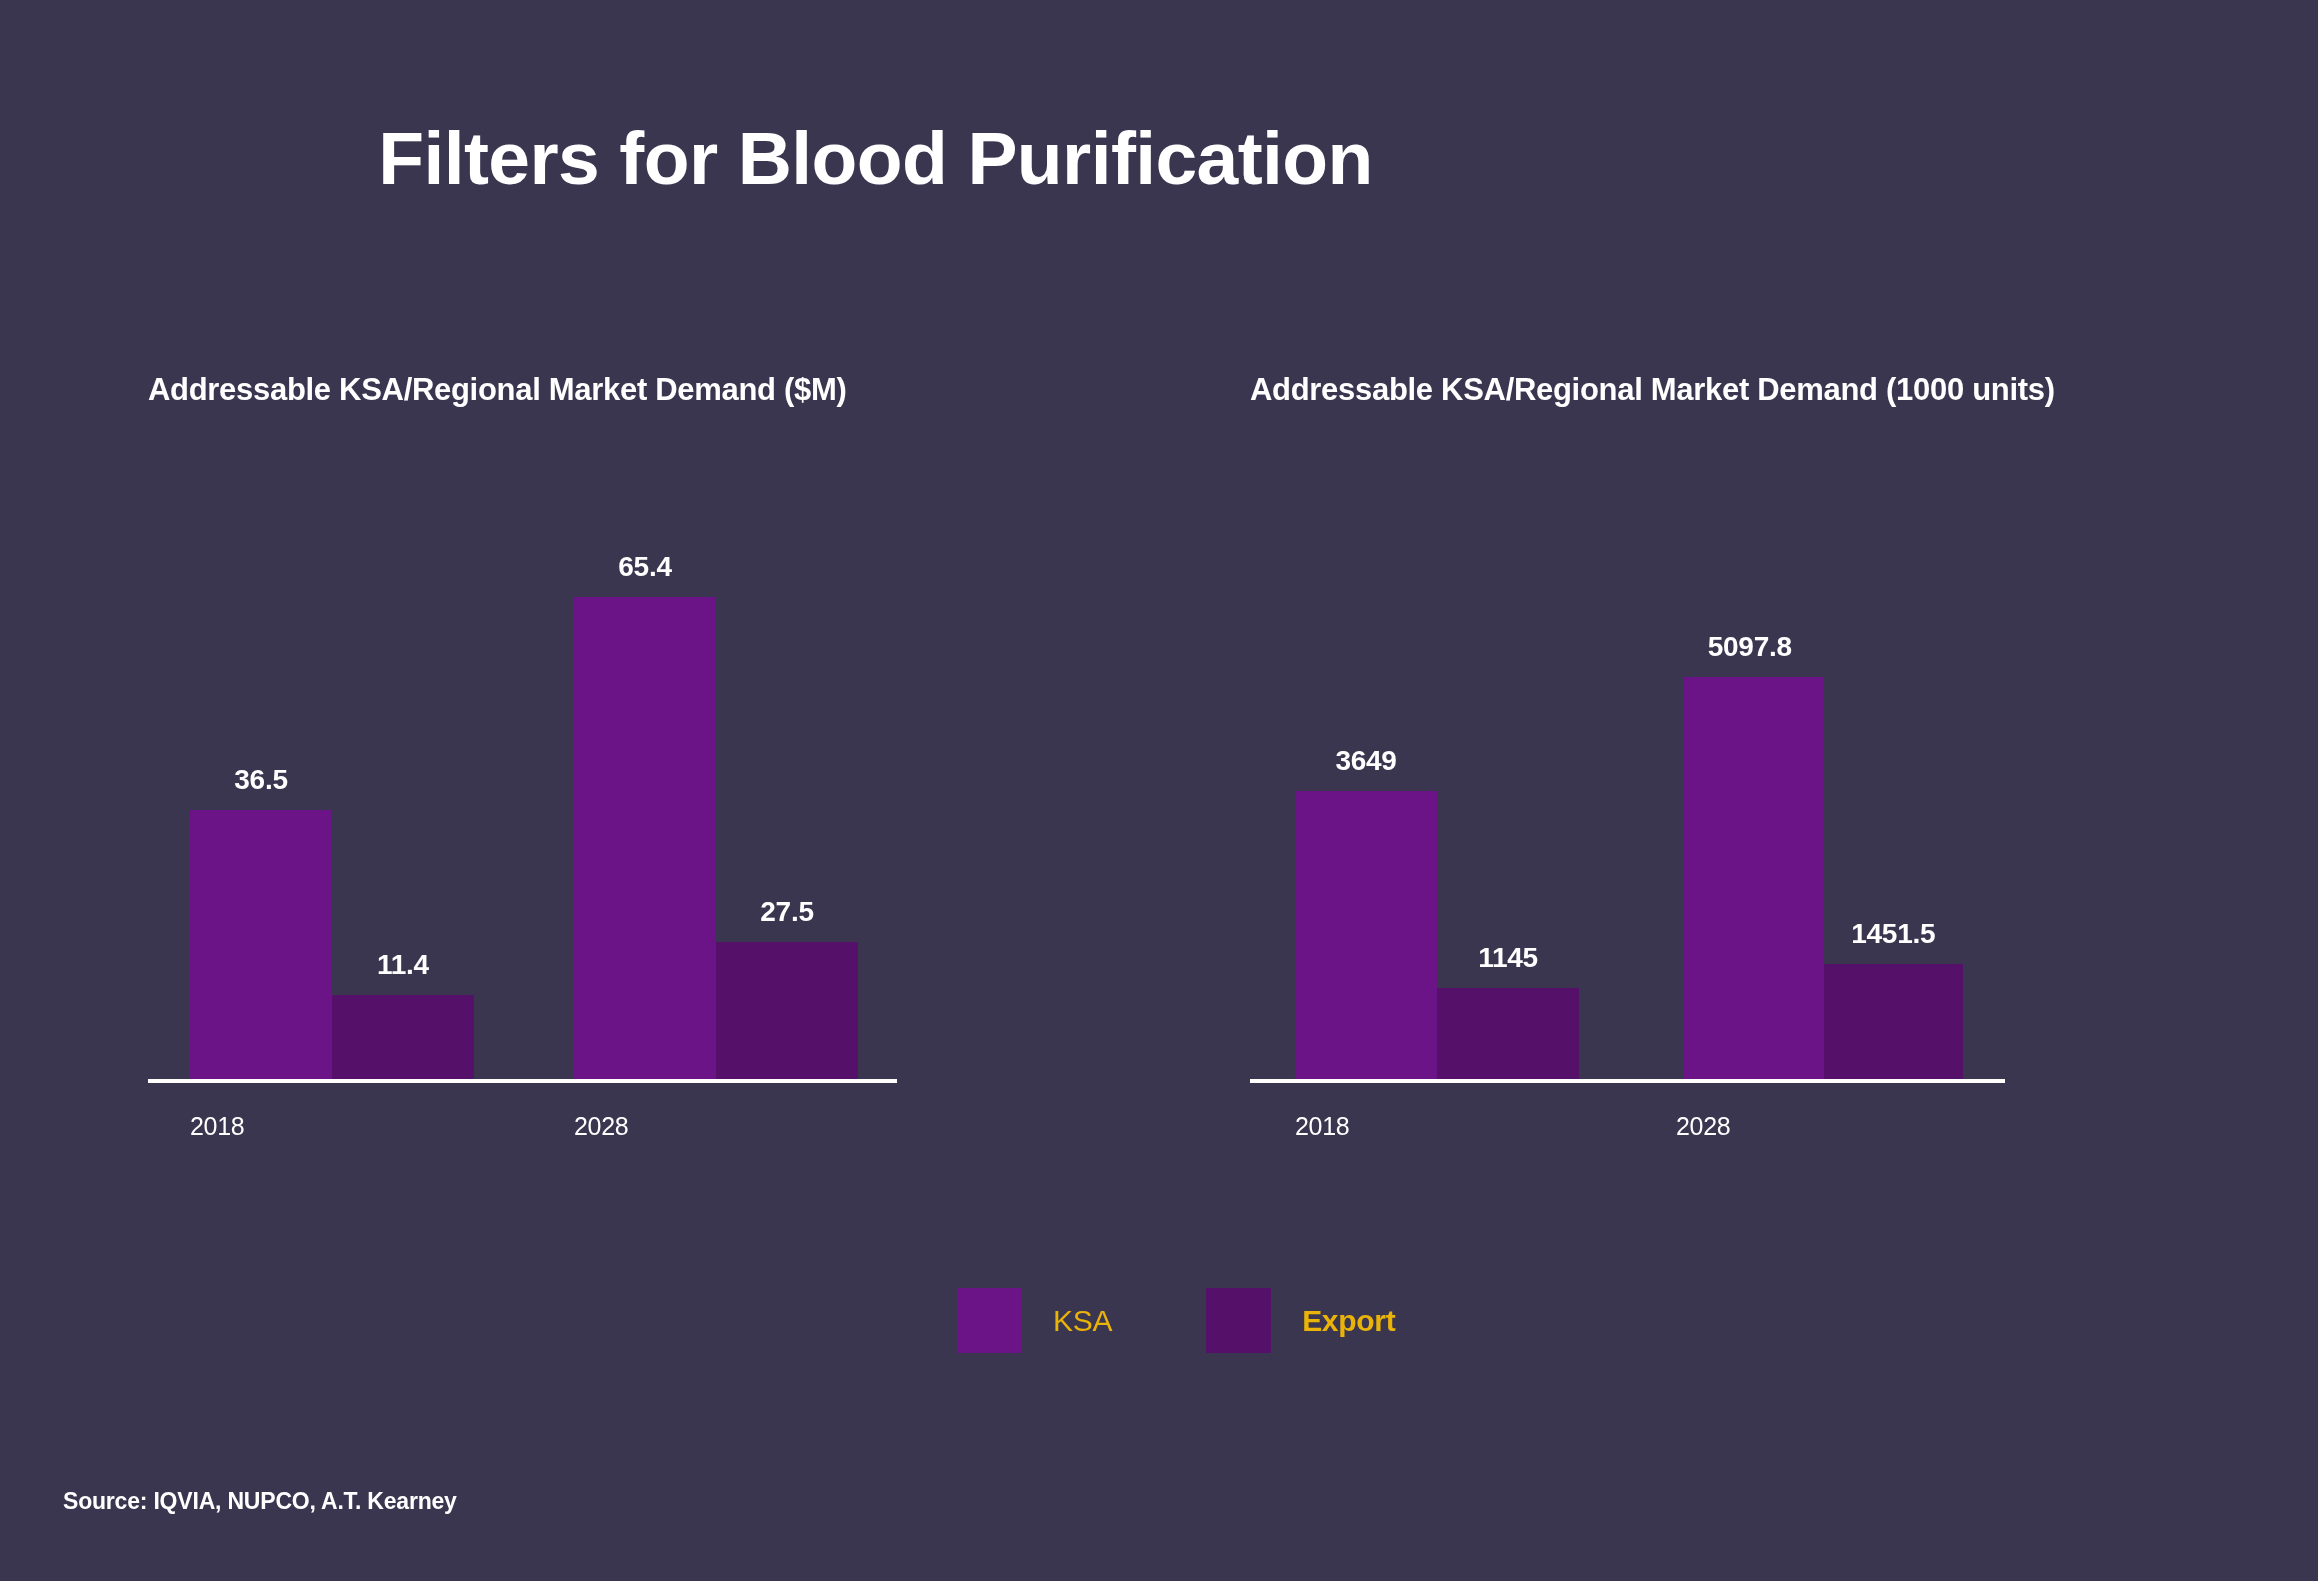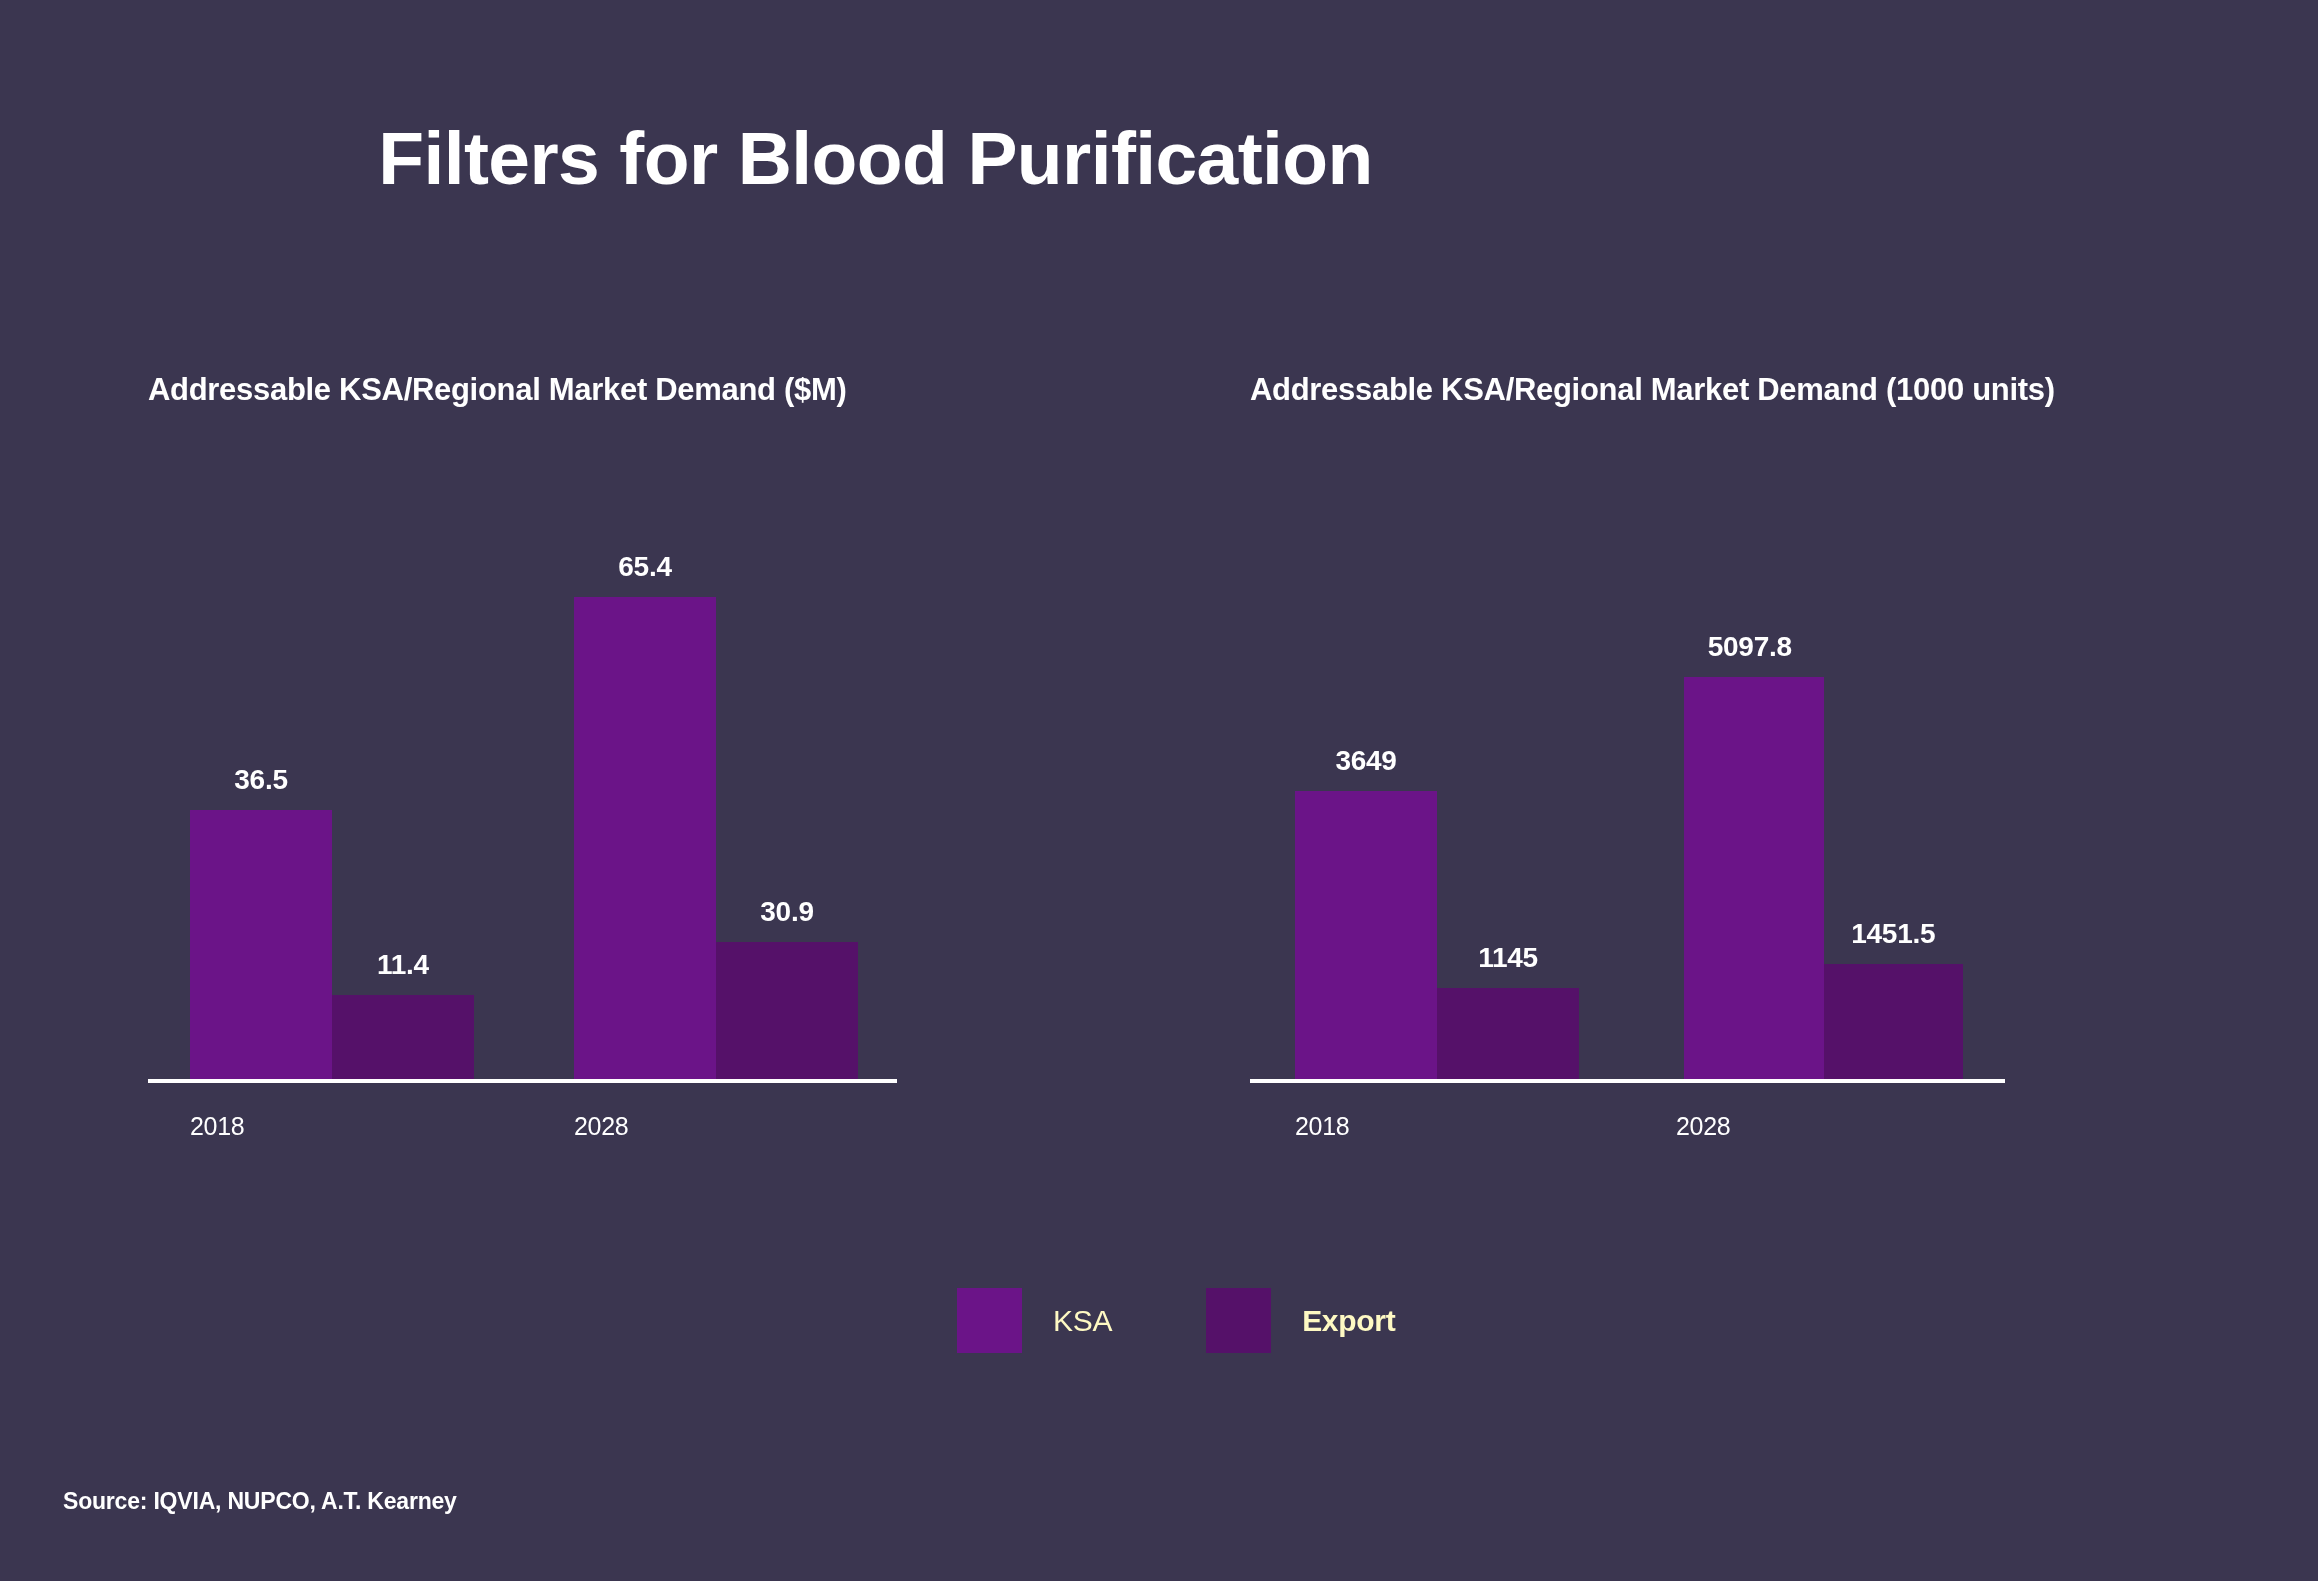--- a/index.html
+++ b/index.html
@@ -117,21 +117,21 @@
     display: flex;
     align-items: center;
   }
   .legend-swatch {
     width: 65px;
     height: 65px;
   }
   .legend-label {
     margin-left: 31px;
     font-size: 30px;
-    color: #fef9c3;
+    color: #eab308;
     white-space: nowrap;
     line-height: 1;
     letter-spacing: -0.3px;
   }
   #legend-item-export { margin-left: 94px; font-weight: bold; }
 
   
   #source-note {
     position: absolute;
     left: 63px;
@@ -166,21 +166,21 @@
       </div>
       <div class="cat-label" style="left:0; width:290px;">2018</div>
     </div>
 
     <div class="bar-group" id="lgrp-1" style="left:426px; width:290px;">
       <div class="bar-wrap" style="width:142px;">
         <span class="bar-value">65.4</span>
         <div class="bar" style="height:482px; background:#6B1488;"></div>
       </div>
       <div class="bar-wrap" style="width:142px;">
-        <span class="bar-value">30.9</span>
+        <span class="bar-value">27.5</span>
         <div class="bar" style="height:137px; background:#551169;"></div>
       </div>
       <div class="cat-label" style="left:0; width:290px;">2028</div>
     </div>
 
     <div class="axis-line"></div>
   </div>
 </div>
 
 <div class="panel" id="panel-right">

